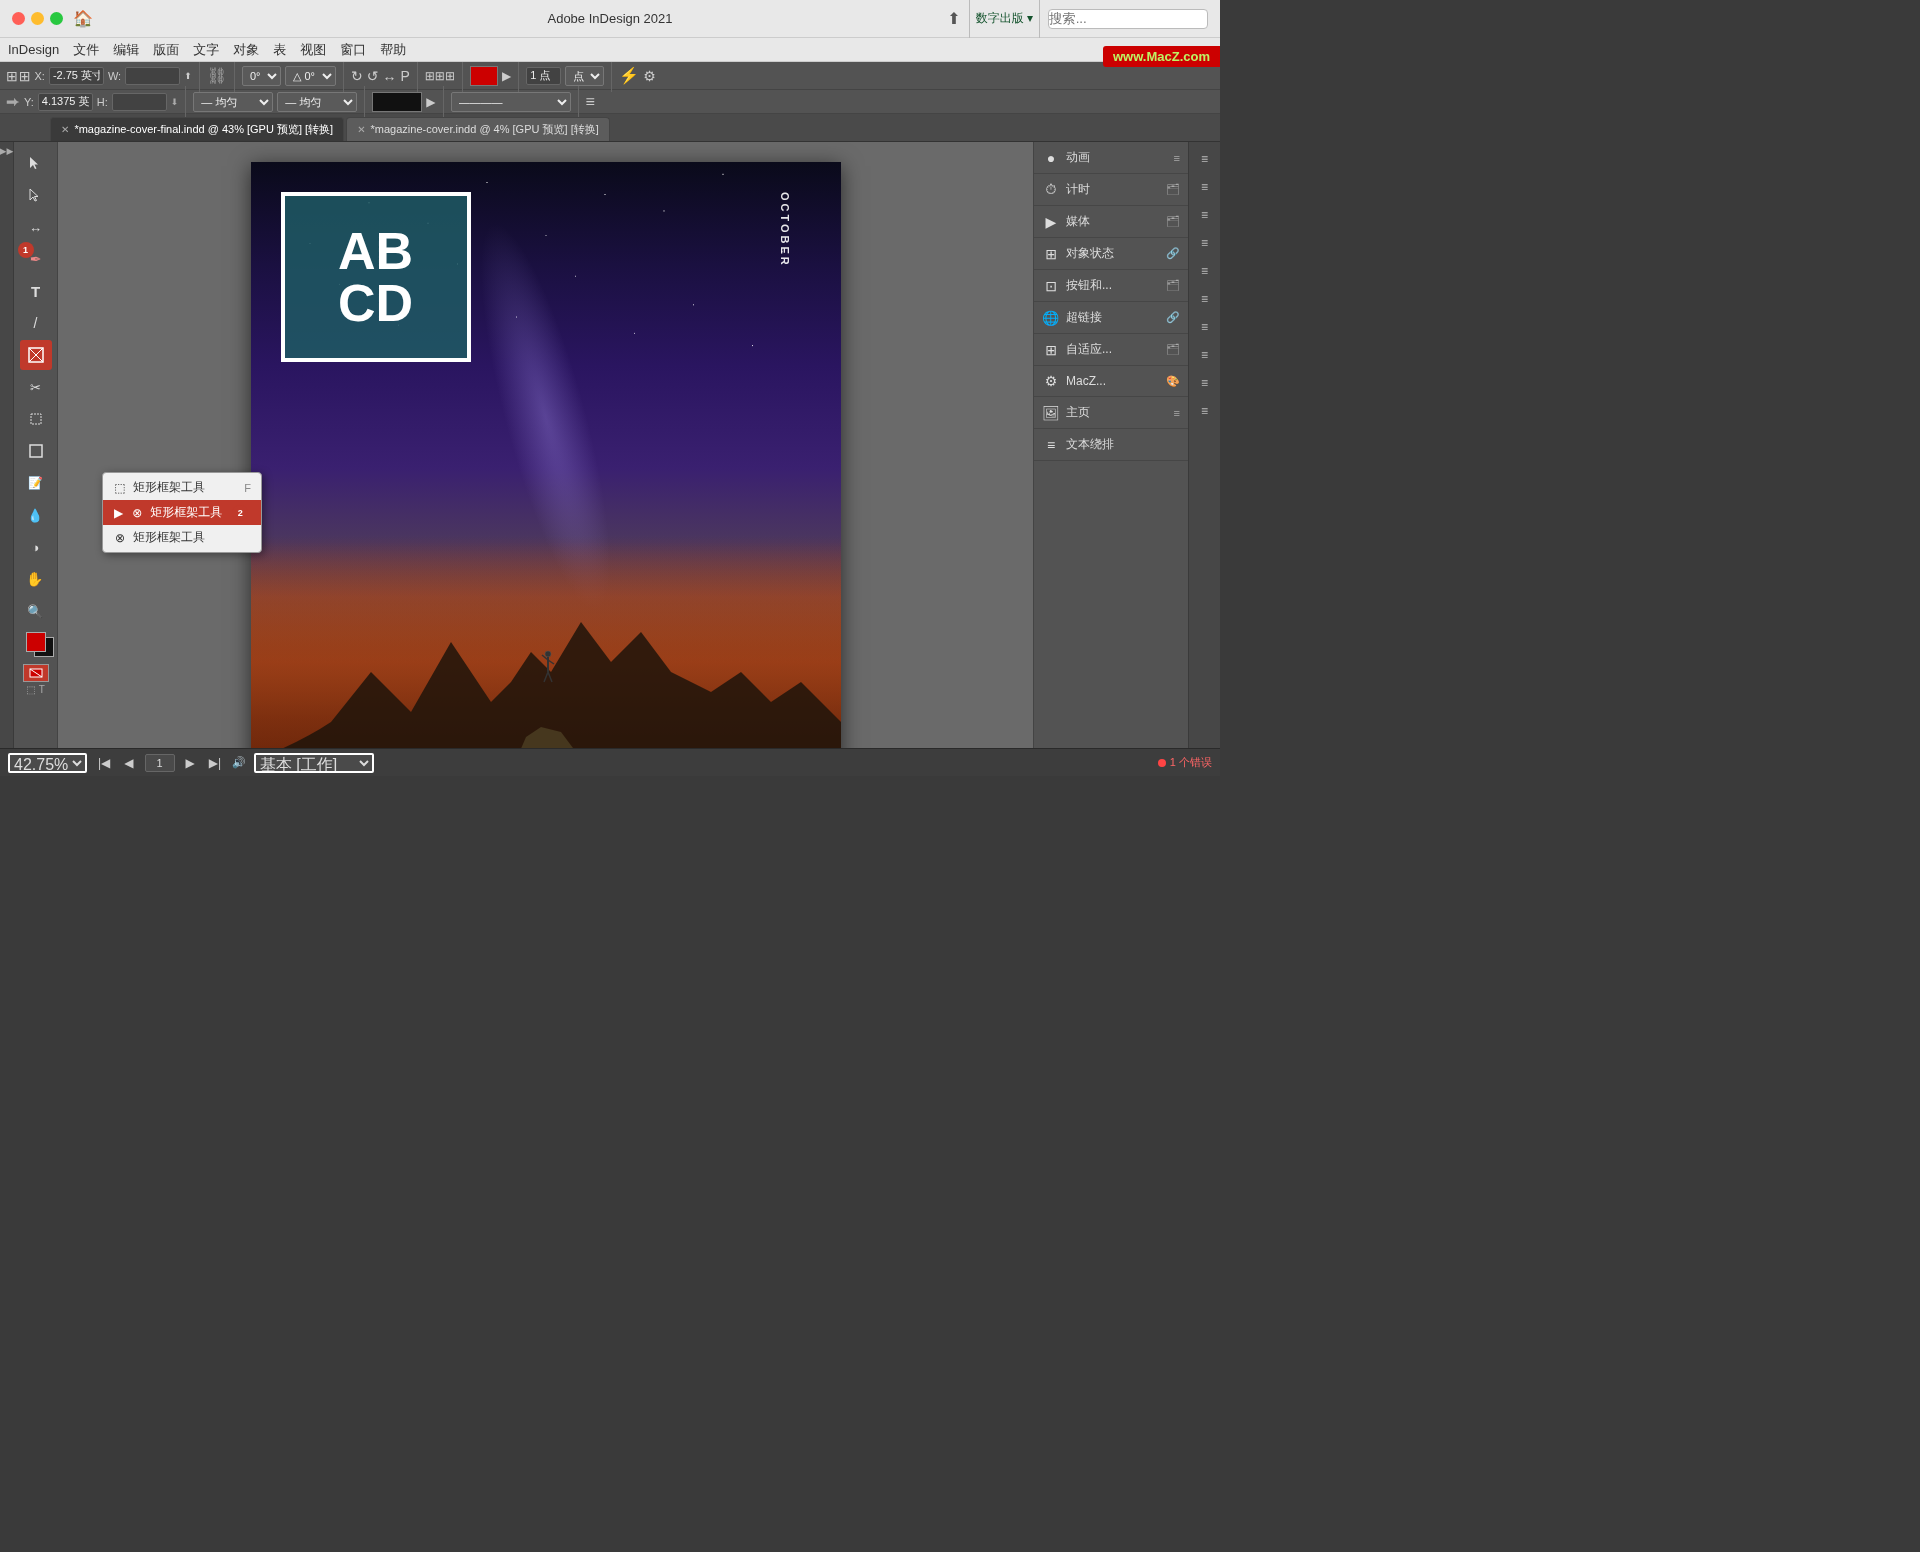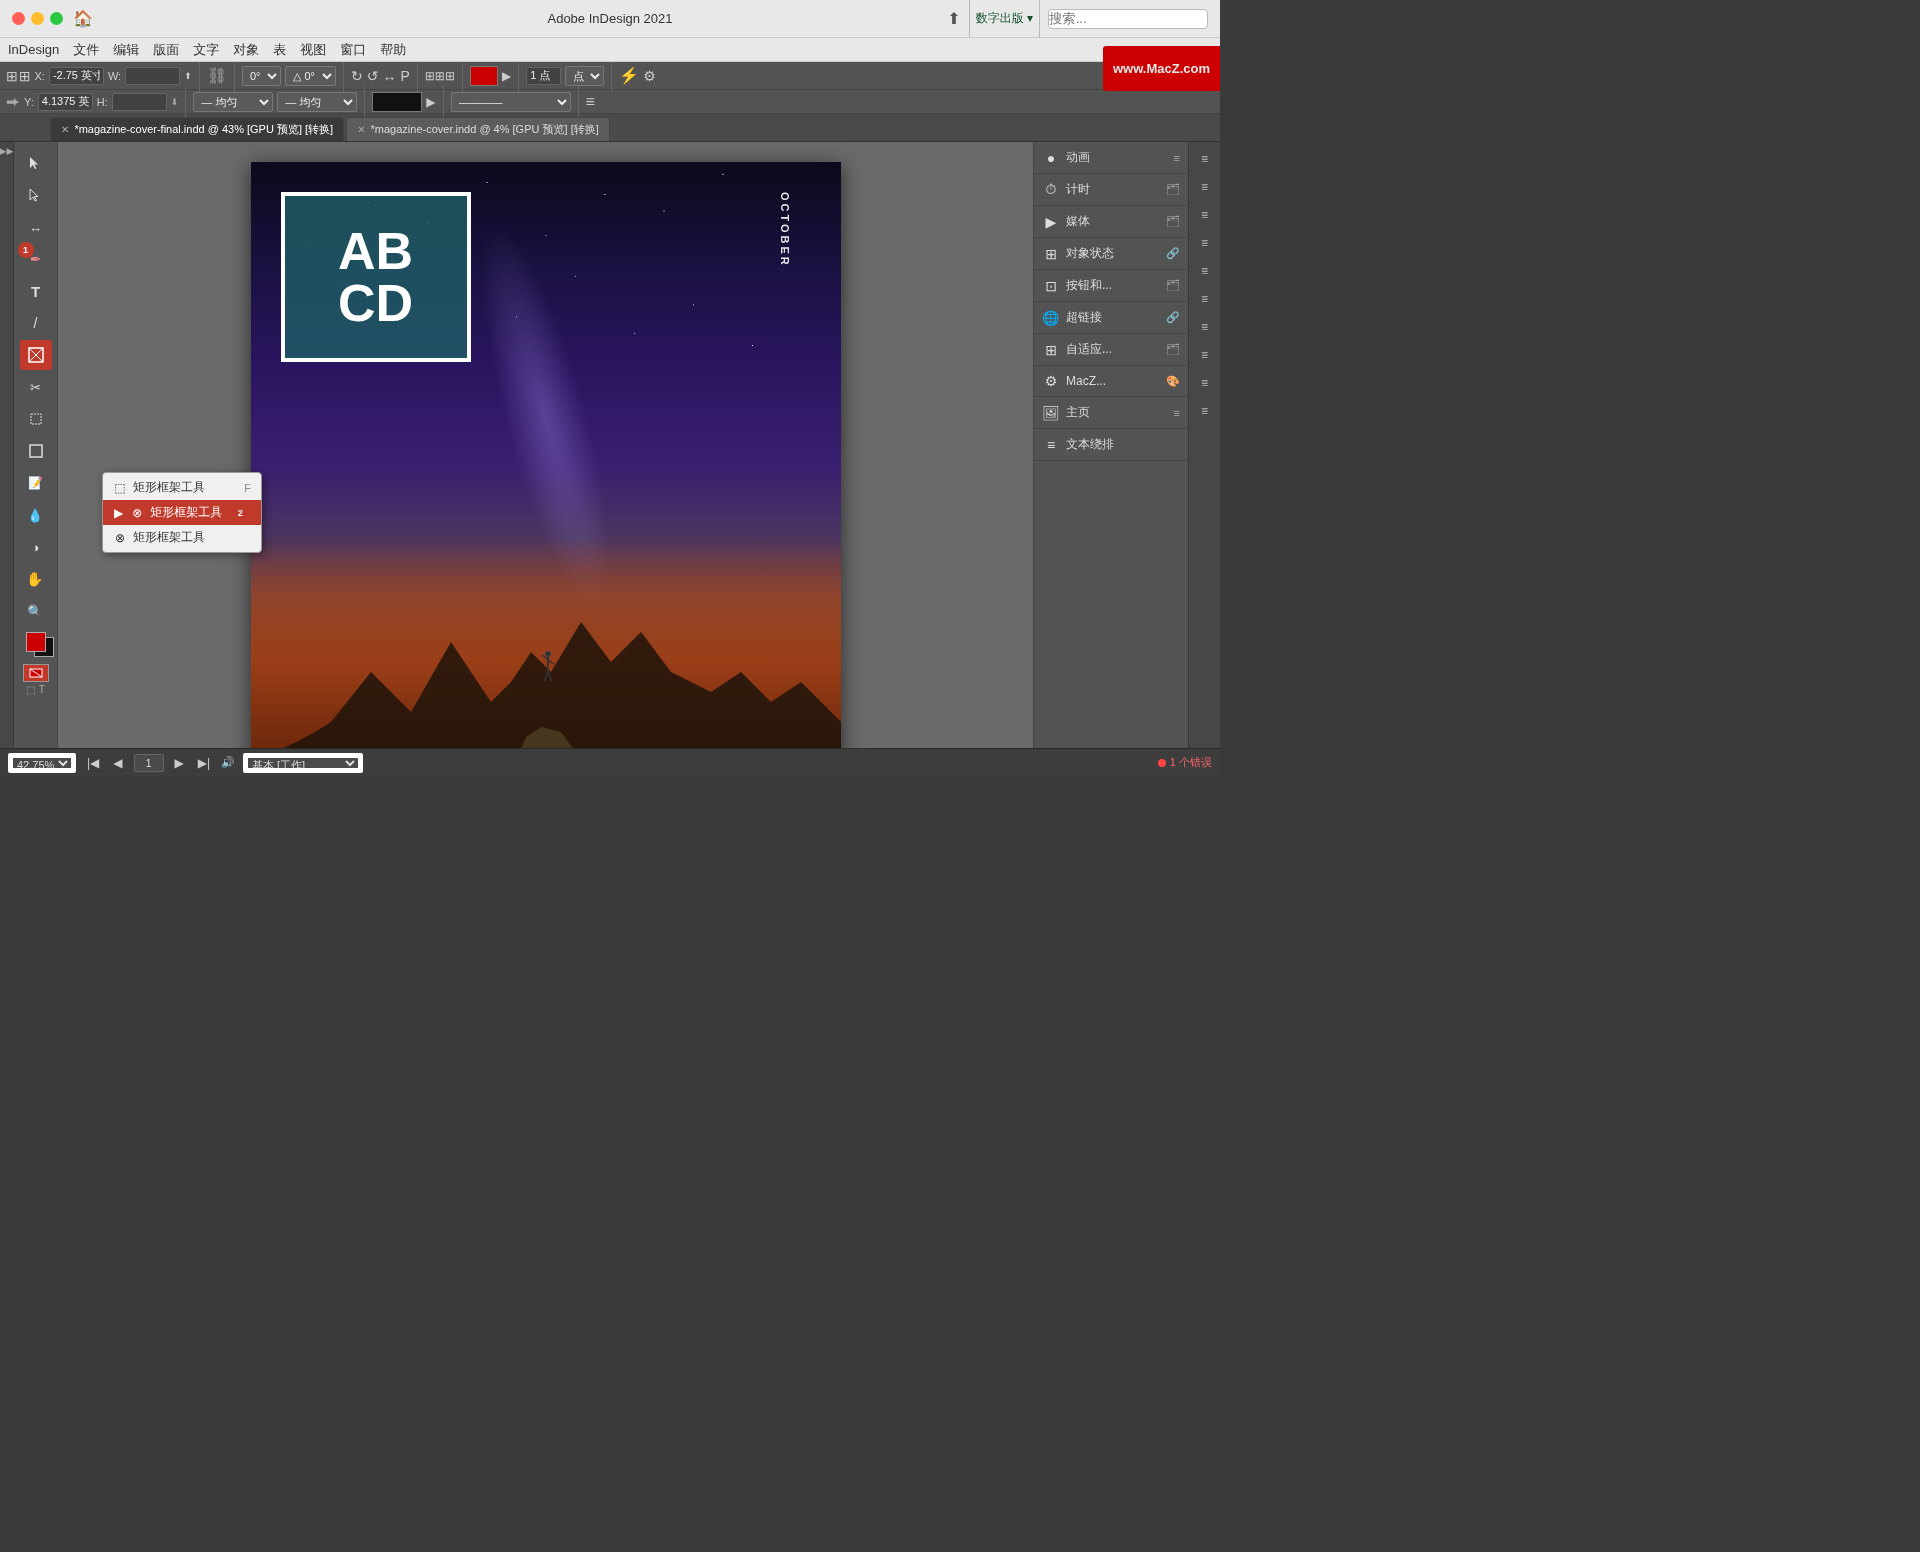--- a/index.html
+++ b/index.html
@@ -341,34 +341,34 @@
       padding: 0 8px;
       gap: 8px;
       font-size: 11px;
       color: #ccc;
       border-top: 1px solid #2a2a2a;
       flex-shrink: 0;
     }
     .status-sep { color: #666; }
     .status-err { color: #ff6666; display: flex; align-items: center; gap: 3px; }
     .status-dot { width: 8px; height: 8px; border-radius: 50%; background: #ff4444; }
-    .zoom-select { background: #4a4a4a; border: 5px solid #ffffff; color: #ddd; font-size: 11px; height: 20px; border-radius: 2px; }
+    .zoom-select { background: #4a4a4a; border: 2px solid #ffffff; color: #ddd; font-size: 16px; height: 20px; border-radius: 2px; }
     .nav-btn { background: none; border: none; color: #ccc; cursor: pointer; font-size: 12px; padding: 0 3px; }
     .page-input { background: #4a4a4a; border: 1px solid #666; color: #ddd; font-size: 11px; width: 30px; height: 18px; text-align: center; border-radius: 2px; }
 
     
     .watermark {
       position: absolute;
       top: 8px;
       right: 0;
       background: #cc0000;
-      color: #e5e5e5;
+      color: #bef264;
       font-size: 13px;
       font-weight: bold;
-      padding: 15px 10px;
+      padding: 3px 10px;
       border-radius: 3px 0 0 3px;
     }
 
     
     .t-divider { width: 1px; height: 32px; background: #666; margin: 0 3px; }
 
     .toolbar-top { height: 28px; display: flex; align-items: center; gap: 4px; padding: 0 6px; background: #535353; border-bottom: 1px solid #444; }
     .toolbar-bottom { height: 24px; display: flex; align-items: center; gap: 4px; padding: 0 6px; background: #535353; border-bottom: 1px solid #444; }
     .tb-select { background: #5a5a5a; border: 1px solid #777; color: #eee; font-size: 11px; height: 20px; border-radius: 2px; padding: 0 3px; }
     .tb-input { background: #424242; border: 1px solid #666; color: #eee; font-size: 11px; width: 55px; height: 18px; padding: 0 3px; border-radius: 2px; }

